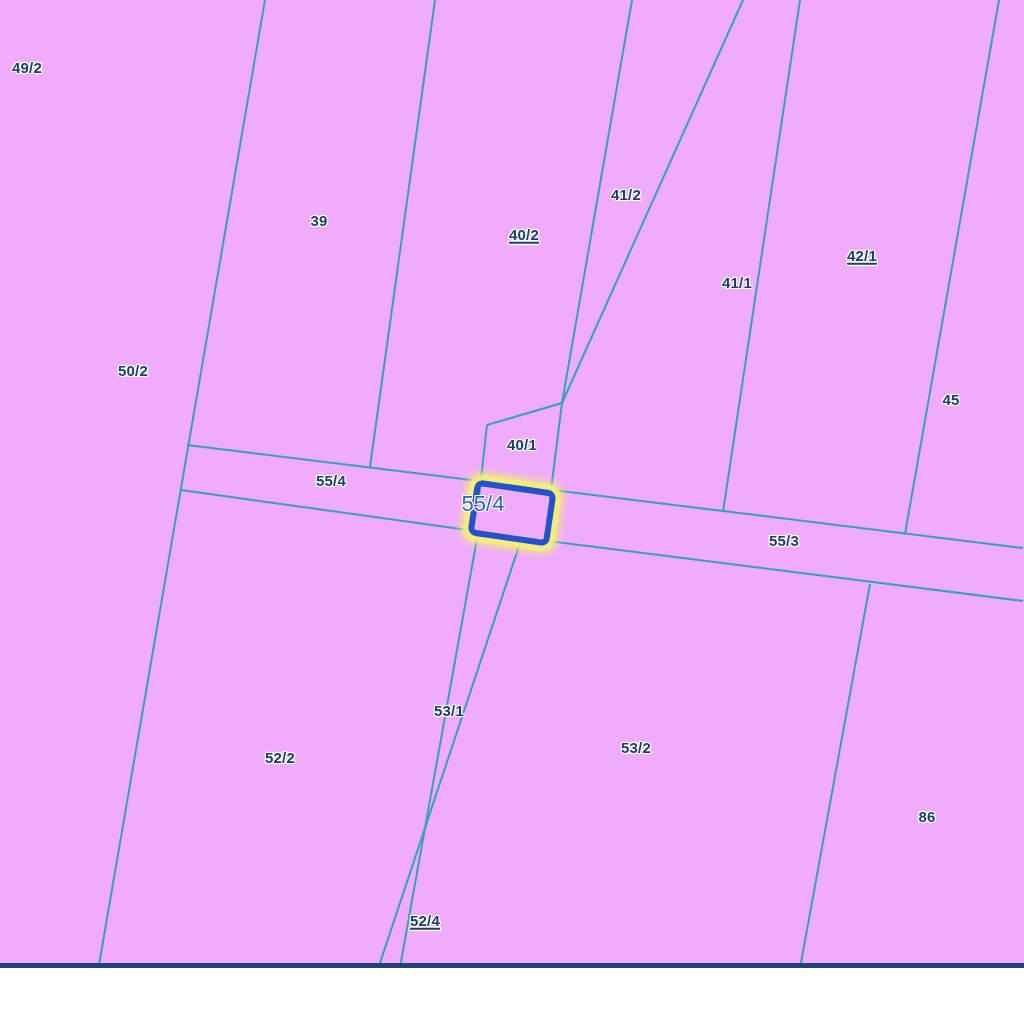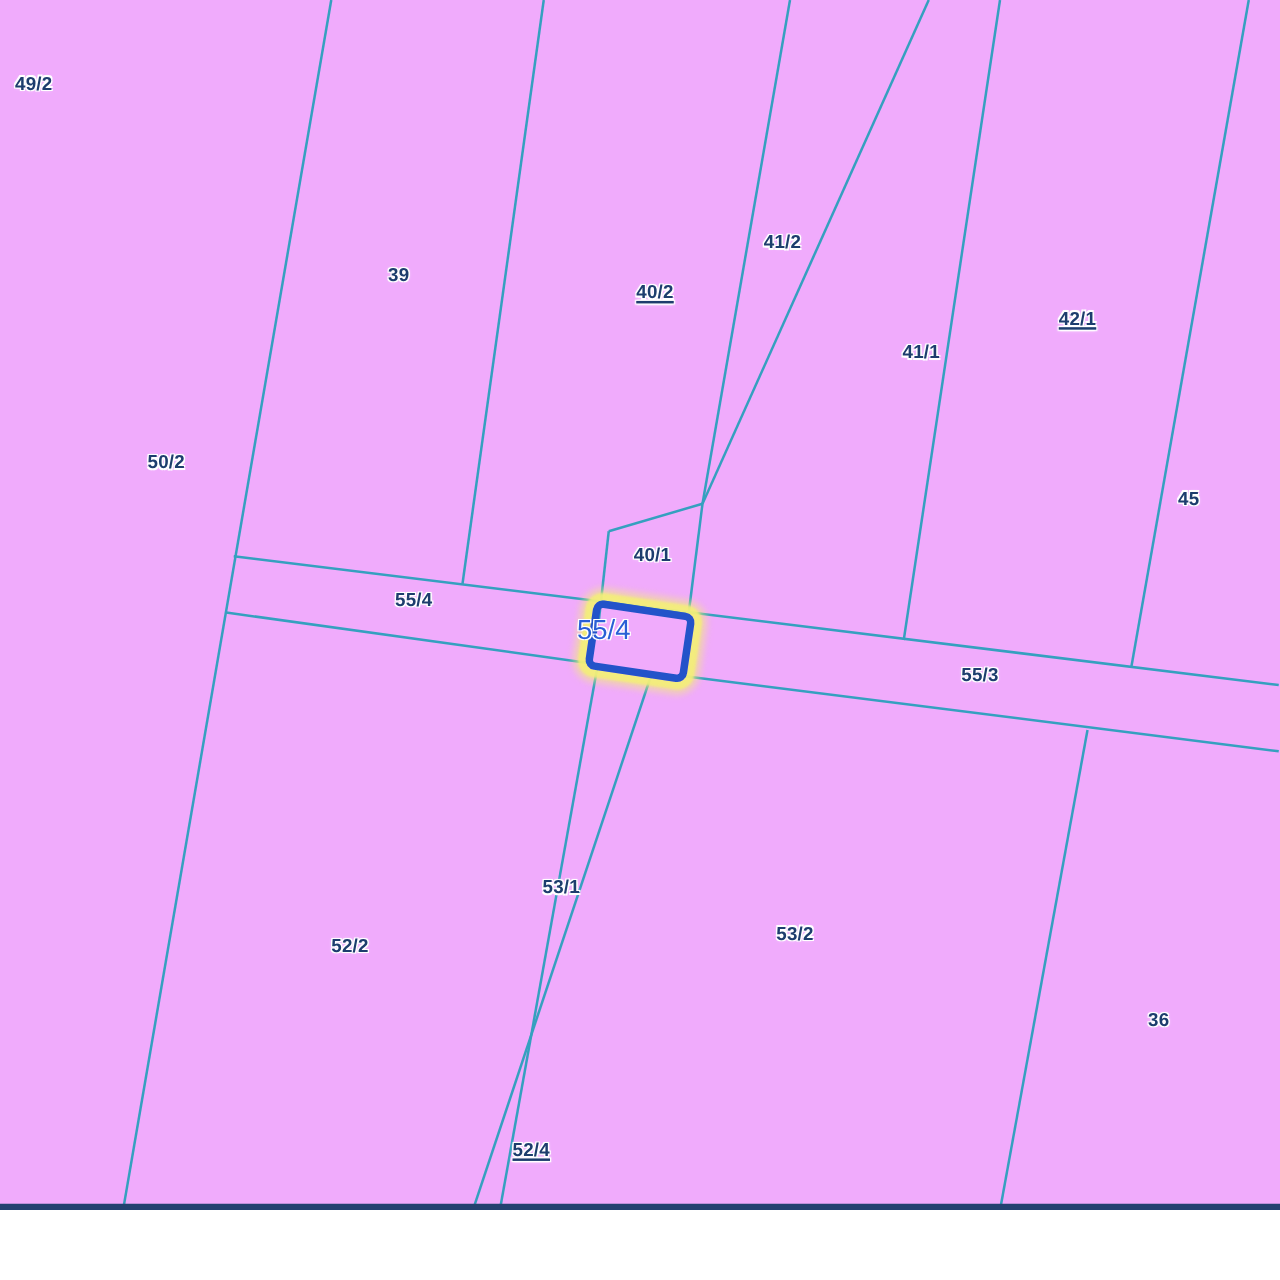--- a/index.html
+++ b/index.html
@@ -73,21 +73,21 @@
       <div class="parcel-label" style="left: 693px; top: 283px; color: rgb(29, 61, 110); margin-left: 44px;">41/1</div>
       <div class="parcel-label underline" style="left: 862px; top: 256px; color: rgb(29, 61, 110);">42/1</div>
       <div class="parcel-label" style="left: 951px; top: 400px; color: rgb(29, 61, 110);">45</div>
       <div class="parcel-label" style="left: 133px; top: 371px; color: rgb(29, 61, 110); text-align: center;">50/2</div>
       <div class="parcel-label" style="left: 522px; top: 445px; color: rgb(29, 61, 110);">40/1</div>
       <div class="parcel-label" style="left: 331px; top: 481px; color: rgb(29, 61, 110);">55/4</div>
       <div class="parcel-label" style="left: 784px; top: 541px; color: rgb(29, 61, 110);">55/3</div>
       <div class="parcel-label" style="left: 449px; top: 711px; color: rgb(29, 61, 110);">53/1</div>
       <div class="parcel-label" style="left: 280px; top: 758px; color: rgb(29, 61, 110);">52/2</div>
       <div class="parcel-label" style="left: 636px; top: 748px; color: rgb(29, 61, 110);">53/2</div>
-      <div class="parcel-label" style="left: 927px; top: 817px; color: rgb(29, 61, 110);">36</div>
+      <div class="parcel-label" style="left: 927px; top: 817px; color: rgb(29, 61, 110);">86</div>
       <div class="parcel-label underline" style="left: 425px; top: 921px; color: rgb(29, 61, 110);">52/4</div>
     </div>
 
   <div id="selected-parcel" class="selected-parcel" style="width: 82px; height: 56px; left: 512px; top: 513px; transform: translate(-50%, -50%) rotate(8.4deg); border: 6px solid rgb(35, 83, 201); box-shadow: rgba(243, 238, 120, 0.9) 0px 0px 2px 6px, rgba(243, 238, 120, 0.55) 0px 0px 6px 10px;"></div>
 
   <div id="selected-parcel-label" class="selected-parcel-label" style="left: 483px; top: 504px; color: rgb(42, 95, 214);">55/4</div>
 
   <div id="bottom-bar" class="bottom-bar" style="background: rgb(35, 65, 112);"></div>
 </div>
 

